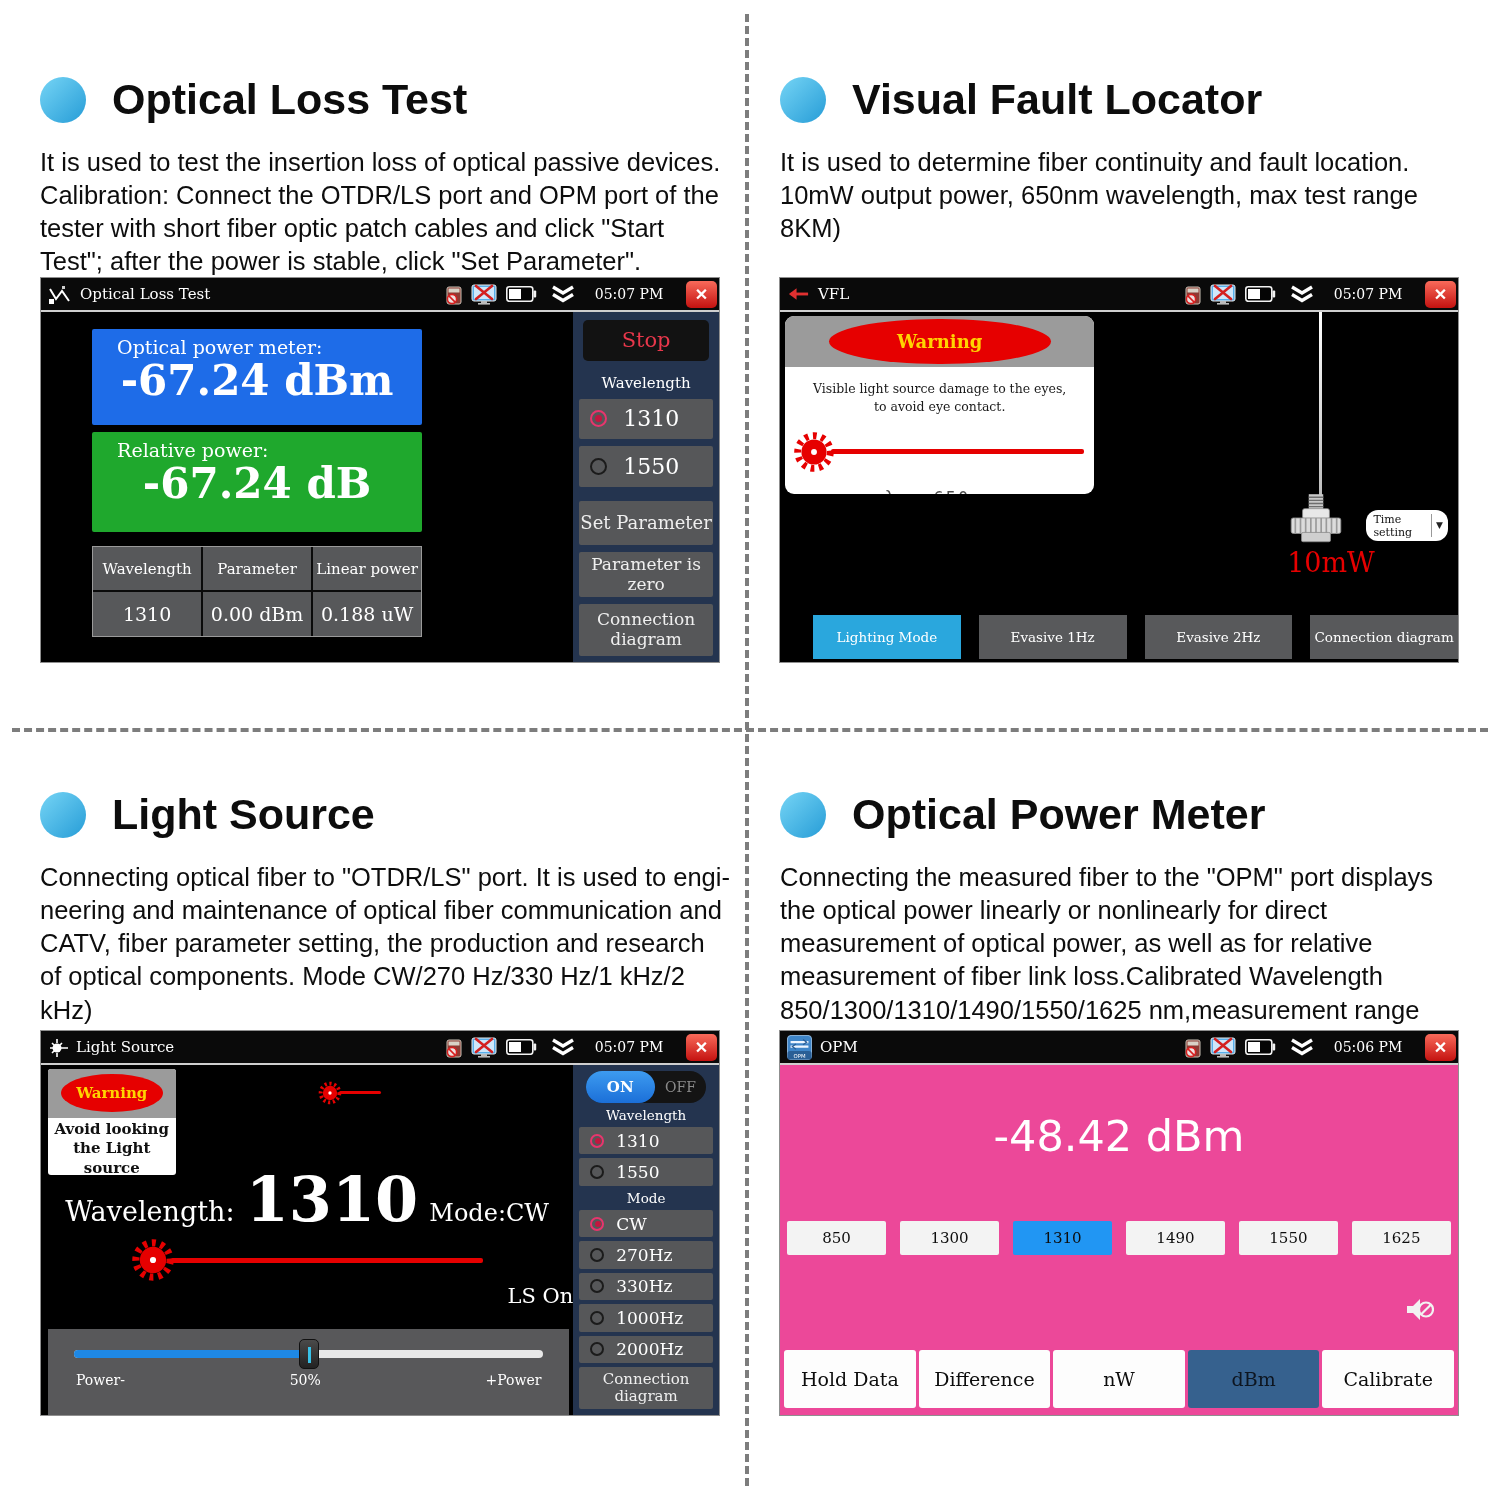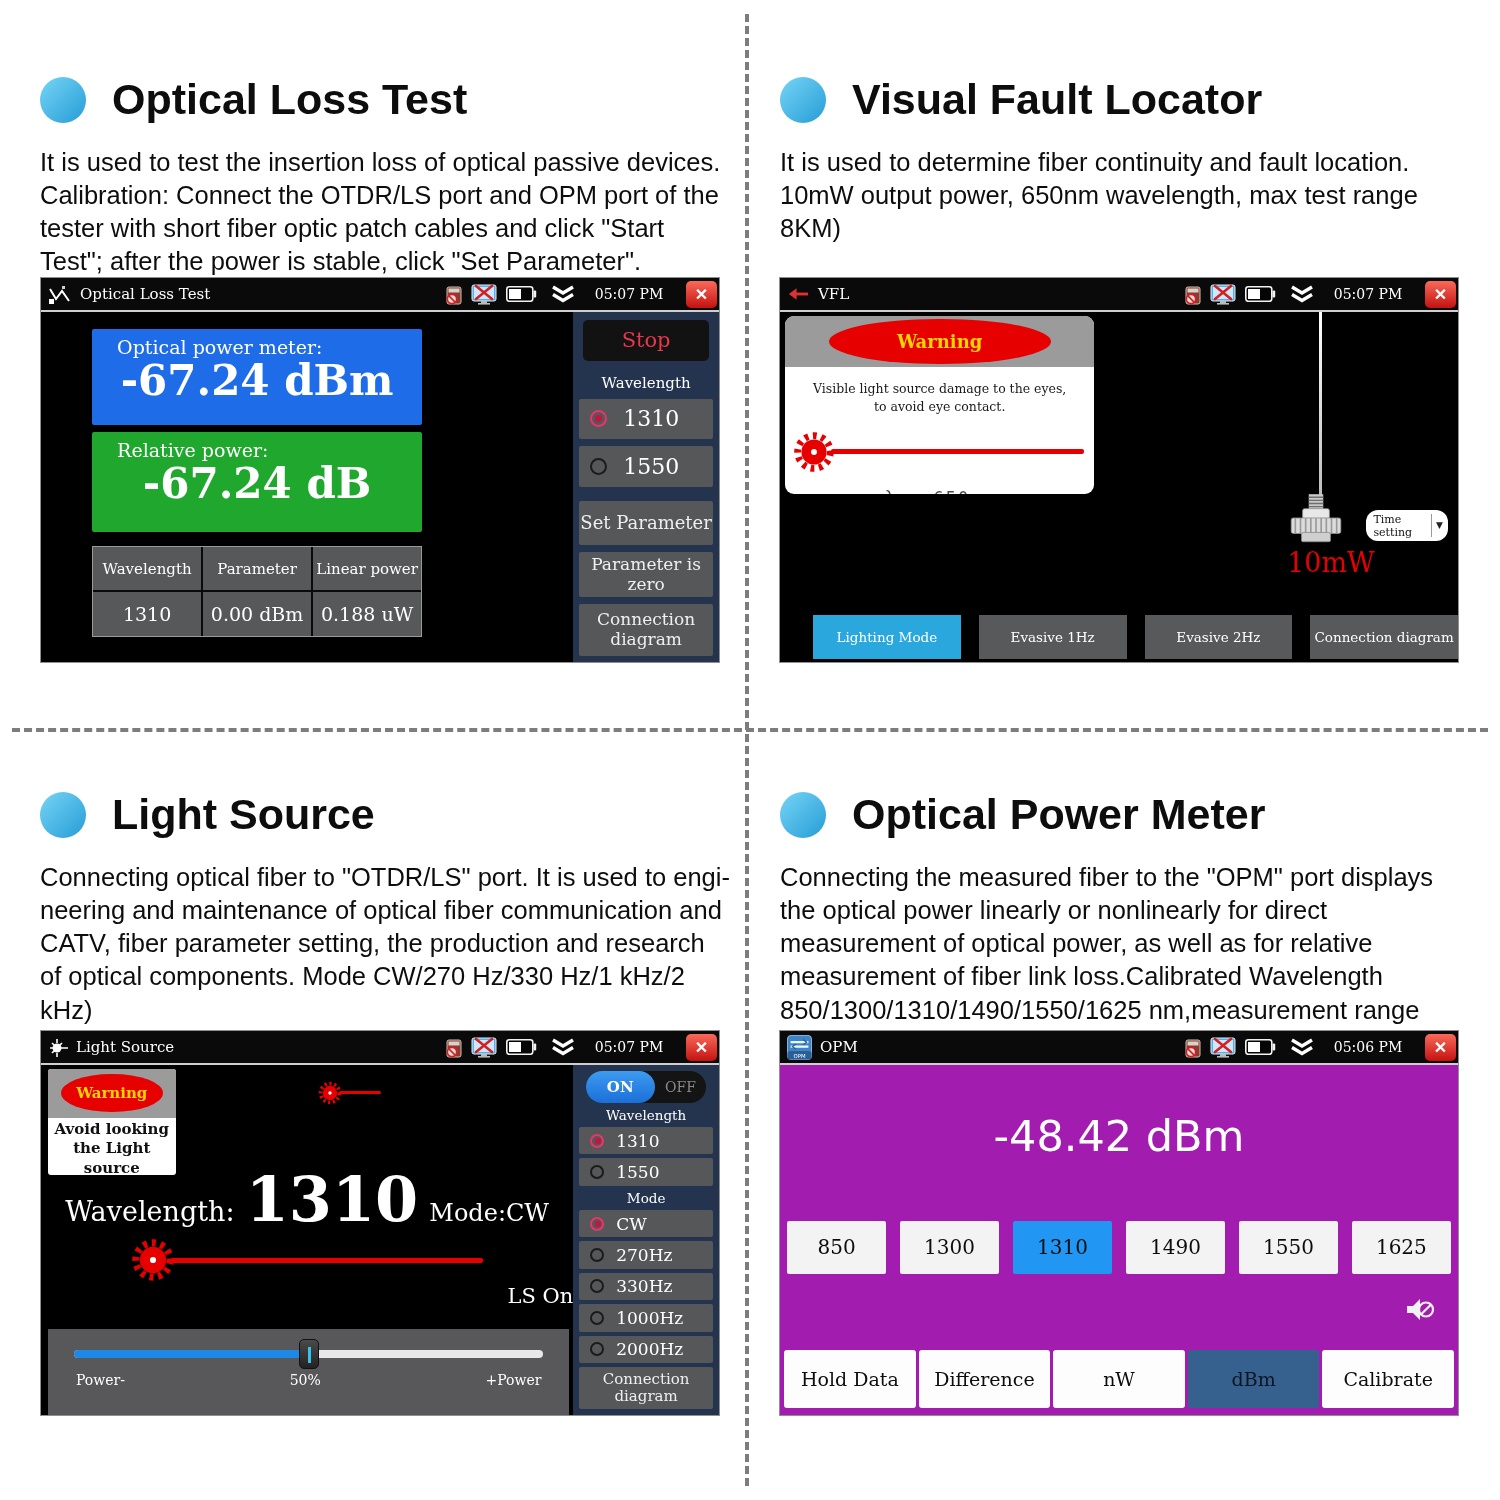--- a/index.html
+++ b/index.html
@@ -86,24 +86,24 @@
 .toggle{align-self:center;width:90%;height:32px;border-radius:16px;background:#141414;display:flex;position:relative;flex:none;}
 .toggle-on{width:57%;height:100%;border-radius:16px;background:linear-gradient(#3d9bf0,#1b6fd8);color:#fff;font-size:15px;font-weight:bold;display:flex;align-items:center;justify-content:center;}
 .toggle-off{flex:1;color:#8a8a8a;font-size:14px;display:flex;align-items:center;justify-content:center;}
 .ls-side{gap:4px;}
 .ls-side .side-label{font-size:13.5px;}
 .ls-side .opt-row{height:30px;font-size:17px;gap:12px;}
 .ls-side .opt-row .radio{width:14px;height:14px;}
 .ls-side .opt-row .radio.sel::after{left:2.5px;top:2.5px;width:6px;height:6px;}
 .ls-conn{height:46px;font-size:15px;}
 
-.opm-main{flex:1;position:relative;background:#a21caf;}
+.opm-main{flex:1;position:relative;background:#ec4899;}
 .opm-reading{position:absolute;left:0;top:13%;width:100%;text-align:center;color:#fff;font-family:"DejaVu Sans",sans-serif;font-size:43px;}
 .opm-wl-row{position:absolute;left:1%;top:44.5%;width:98%;display:flex;gap:2%;}
-.opm-wl{flex:1;height:53px;background:#f3f3f3;border-radius:2px;display:flex;align-items:center;justify-content:center;font-size:20px;color:#0d0d0d;}
+.opm-wl{flex:1;height:34px;background:#f3f3f3;border-radius:2px;display:flex;align-items:center;justify-content:center;font-size:15px;color:#0d0d0d;}
 .opm-wl.active{background:#2196f3;}
 .mute{position:absolute;right:3.5%;top:66%;}
 .opm-bot-row{position:absolute;left:0.6%;bottom:2%;width:98.8%;display:flex;gap:3px;}
 .opm-bot{flex:1;height:58px;background:#fdfdfd;border-radius:3px;display:flex;align-items:center;justify-content:center;font-size:19px;color:#0d0d0d;}
 .opm-bot.active{background:#36618e;color:#0d1520;}
 </style>
 </head>
 <body>
 
 <svg width="0" height="0" style="position:absolute">

